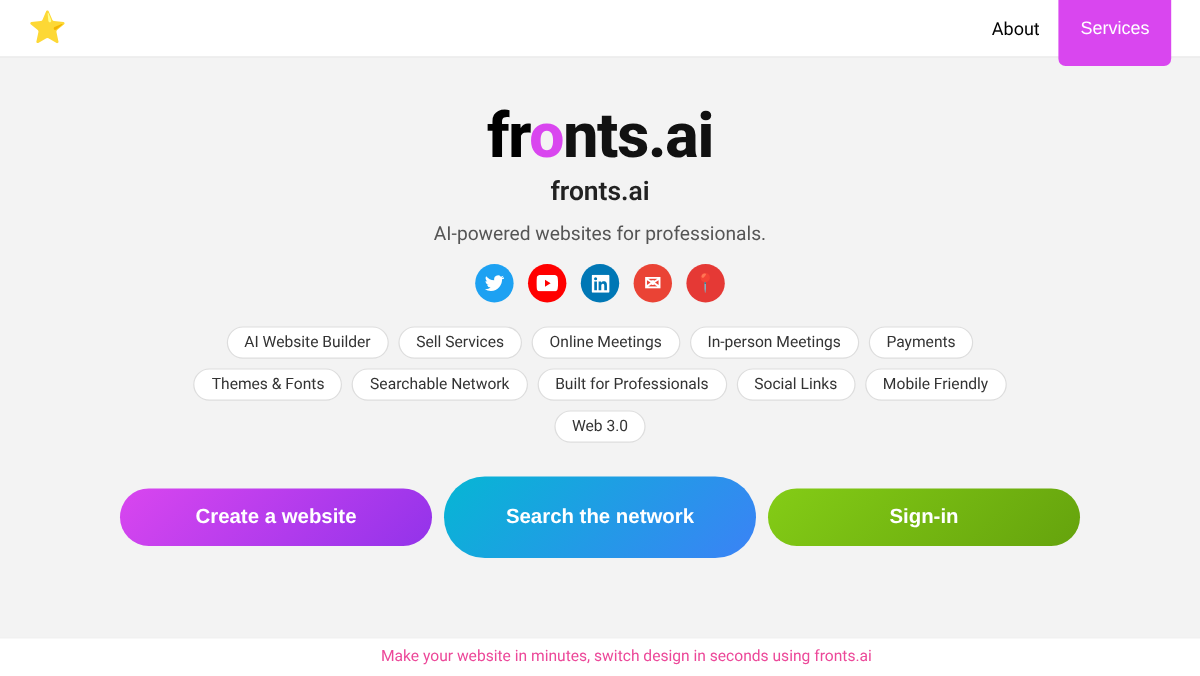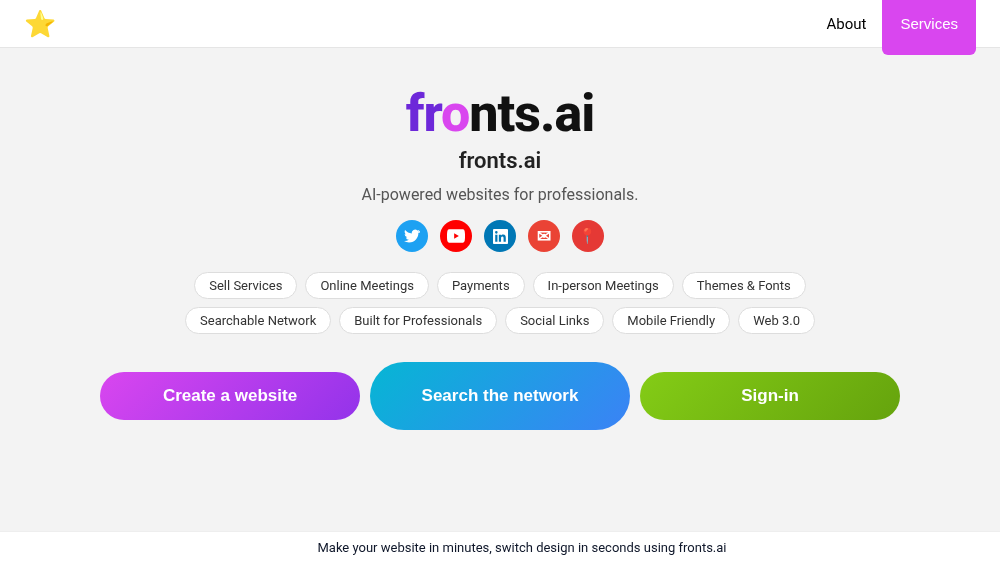--- a/index.html
+++ b/index.html
@@ -58,21 +58,21 @@
     .brand-title {
       font-size: 52px;
       font-weight: 800;
       color: #111;
       letter-spacing: -1px;
       line-height: 1;
       margin-bottom: 8px;
     }
 
     .brand-title .fr {
-      color: #6d28d9;
+      color: #000000;
     }
     .brand-title .o {
       color: #d946ef;
     }
     .brand-title .rest {
       color: #111;
     }
 
     .brand-subtitle {
       font-size: 22px;
@@ -186,21 +186,21 @@
       left: 0;
       width: 100%;
       background: #fff;
       border-top: 1px solid #eee;
       text-align: center;
       padding: 8px;
       font-size: 13px;
     }
 
     .footer-banner a {
-      color: #0f172a;
+      color: #ec4899;
       text-decoration: none;
       margin-left: 44px;
     }
   </style>
 </head>
 <body>
 
 <nav>
   <span style="font-size:26px; cursor:pointer;">⭐</span>
   <div class="nav-links">
@@ -232,24 +232,25 @@
     <a class="social-icon social-linkedin" title="LinkedIn">
       <svg width="15" height="15" viewBox="0 0 24 24" fill="white">
           <path d="M20.447 20.452h-3.554v-5.569c0-1.328-.027-3.037-1.852-3.037-1.853 0-2.136 1.445-2.136 2.939v5.667H9.351V9h3.414v1.561h.046c.477-.9 1.637-1.85 3.37-1.85 3.601 0 4.267 2.37 4.267 5.455v6.286zM5.337 7.433a2.062 2.062 0 01-2.063-2.065 2.064 2.064 0 112.063 2.065zm1.782 13.019H3.555V9h3.564v11.452zM22.225 0H1.771C.792 0 0 .774 0 1.729v20.542C0 23.227.792 24 1.771 24h20.451C23.2 24 24 23.227 24 22.271V1.729C24 .774 23.2 0 22.222 0h.003z"></path>
         </svg>
     </a>
     <a class="social-icon social-email" title="Email" style="font-size:17px;">✉</a>
     <a class="social-icon social-map" title="Location" style="font-size:15px;">📍</a>
   </div>
 
   <div class="tags">
+    <span class="tag">AI Website Builder</span>
     <span class="tag">Sell Services</span>
     <span class="tag">Online Meetings</span>
+    <span class="tag">In-person Meetings</span>
     <span class="tag">Payments</span>
-    <span class="tag">In-person Meetings</span>
     <span class="tag">Themes &amp; Fonts</span>
     <span class="tag">Searchable Network</span>
     <span class="tag">Built for Professionals</span>
     <span class="tag">Social Links</span>
     <span class="tag">Mobile Friendly</span>
     <span class="tag">Web 3.0</span>
   </div>
 
   <div class="buttons">
     <button class="btn-create">Create a website</button>

